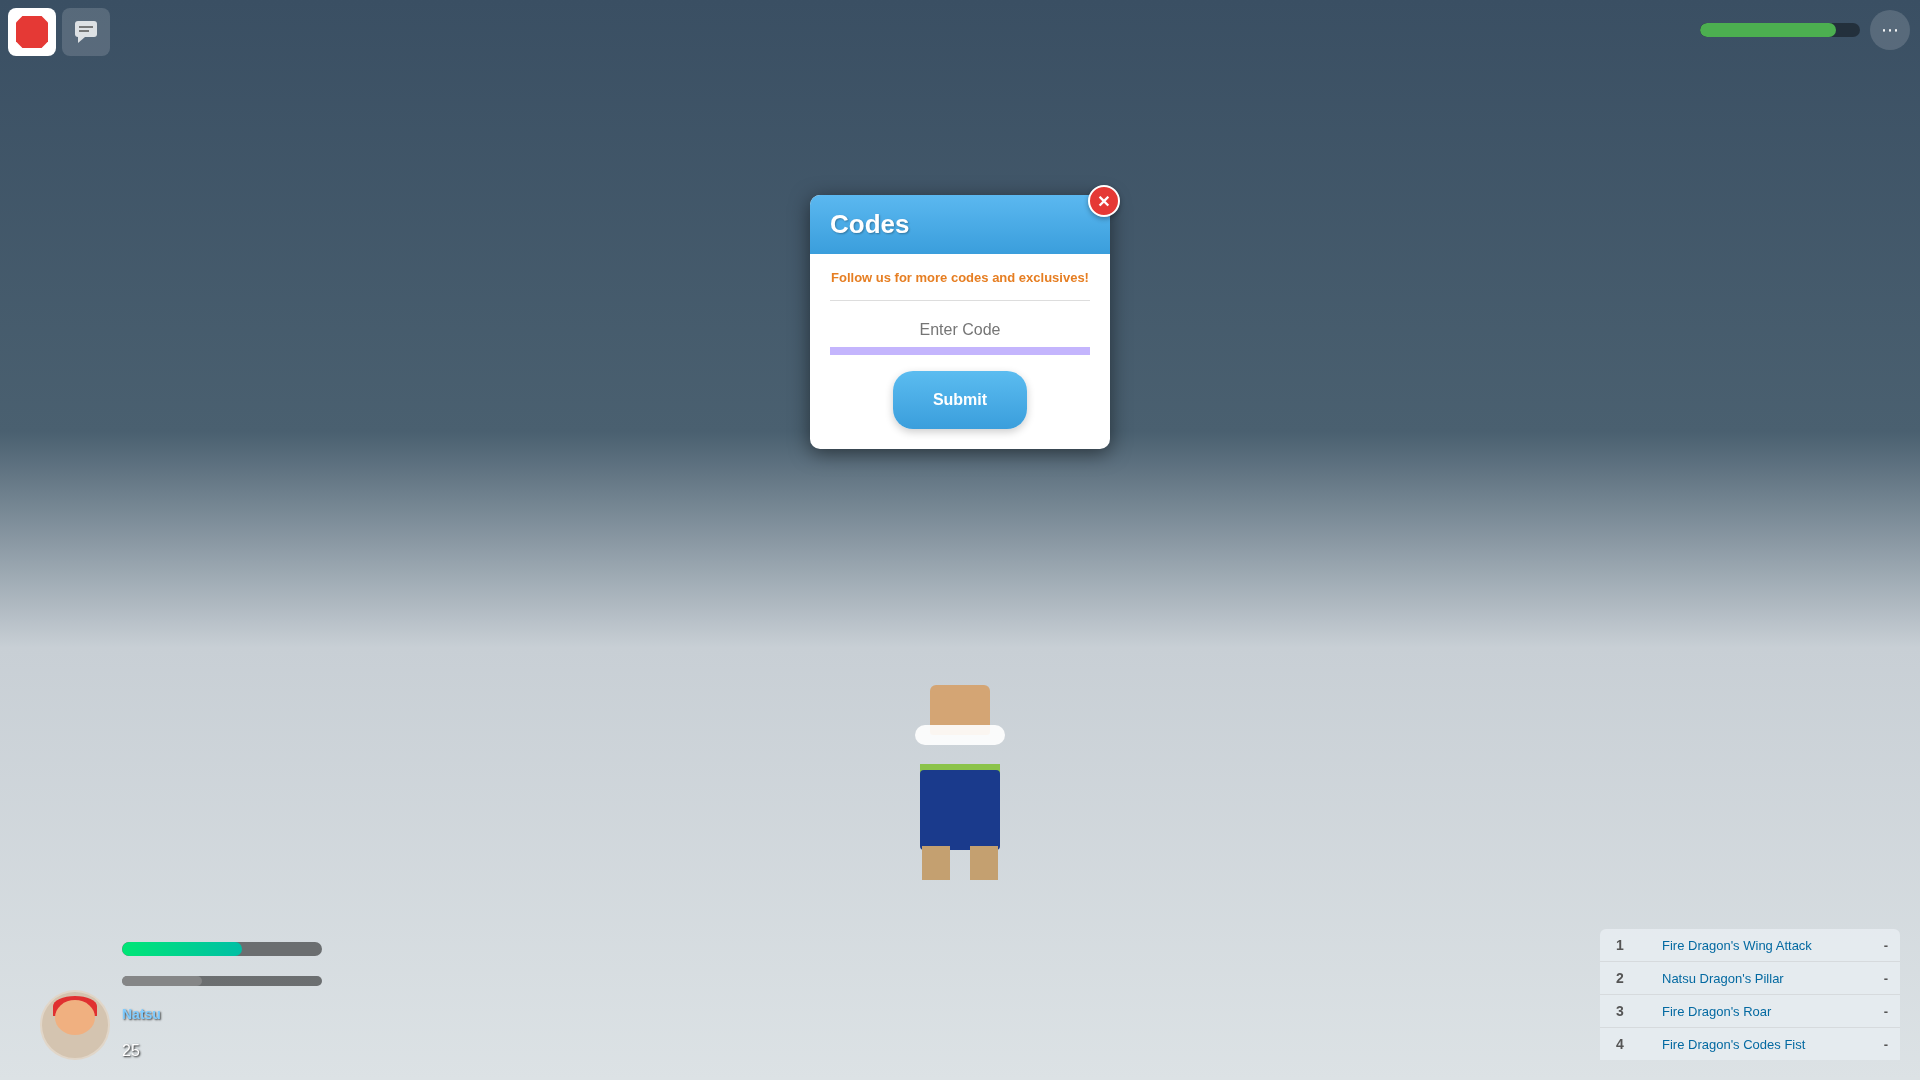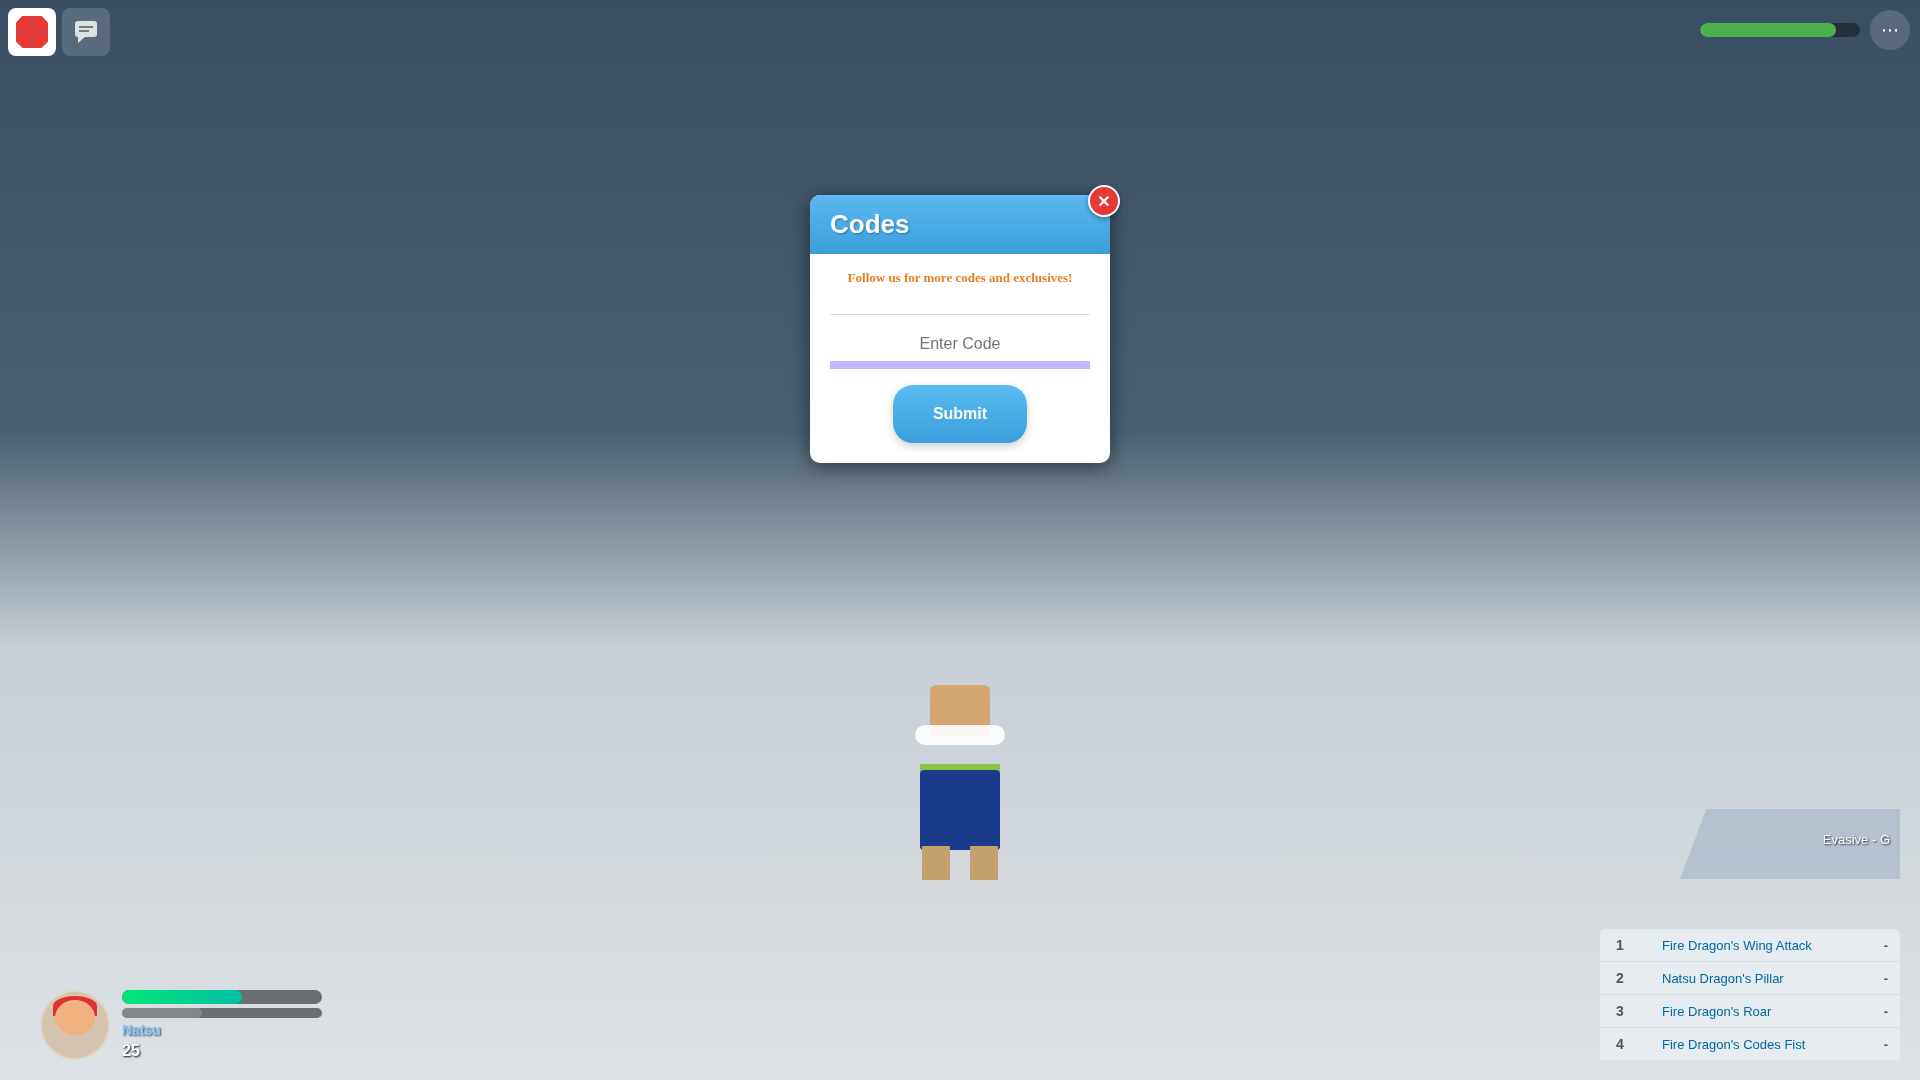--- a/index.html
+++ b/index.html
@@ -137,23 +137,22 @@
     }
 
     .modal-body {
       padding: 16px 20px 20px;
     }
 
     .modal-follow-text {
       color: #e67e22;
       font-size: 13px;
       font-weight: bold;
-      margin-bottom: 28px;
+      margin-bottom: 15px;
       text-align: center;
-      font-family: Liberation Serif, serif;
     }
 
     .modal-description {
       color: #aaa;
       font-size: 12px;
       line-height: 1.5;
       margin-bottom: 16px;
     }
 
     .modal-divider {
@@ -296,21 +295,21 @@
       top: 4px; left: 50%;
       transform: translateX(-50%);
       width: 44px; height: 20px;
       background: #e03030;
       border-radius: 50% 50% 0 0;
     }
 
     .player-stats {
       display: flex;
       flex-direction: column;
-      gap: 4px;
+      gap: 20px;
     }
 
     .player-name {
       color: #80ccff;
       font-size: 14px;
       font-weight: bold;
       text-shadow: 1px 1px 2px rgba(0,0,0,0.7);
     }
 
     .player-health-bar {
@@ -337,21 +336,21 @@
 
     .player-stamina-fill {
       height: 100%;
       background: rgba(150,150,150,0.6);
       border-radius: 5px;
     }
 
     .player-level {
       color: #fff;
       font-size: 16px;
-      font-weight: bold;
+      font-weight: normal;
       text-shadow: 1px 1px 2px rgba(0,0,0,0.9);
     }
 
     
     .skills-panel {
       position: absolute;
       bottom: 20px;
       right: 20px;
       width: 300px;
     }
@@ -463,24 +462,20 @@
     <div class="player-stamina-bar">
       <div class="player-stamina-fill" style="width: 40%"></div>
     </div>
     <div class="player-name">Natsu</div>
     <div class="player-level">25</div>
   </div>
 </div>
 
 <div class="skills-panel">
 
-  <div style="position: relative; height: 80px; margin-bottom: 4px;">
-    <div style="position:absolute; right:0; bottom:0; width:220px; height:70px; background: rgba(160,175,195,0.55); clip-path: polygon(12% 0%, 100% 0%, 100% 100%, 0% 100%);"></div>
-    <div style="position:absolute; right: 10px; top: 50%; transform: translateY(-50%); color:#fff; font-size:13px; text-shadow: 1px 1px 2px rgba(0,0,0,0.8);">Evasive - G</div>
-  </div>
 
   <div class="skills-list">
 
   <div class="skill-row">
         <span class="skill-number">1</span>
         <span class="skill-name">Fire Dragon's Wing Attack</span>
         <span class="skill-keybind">-</span>
       </div>
       <div class="skill-row">
         <span class="skill-number">2</span>

